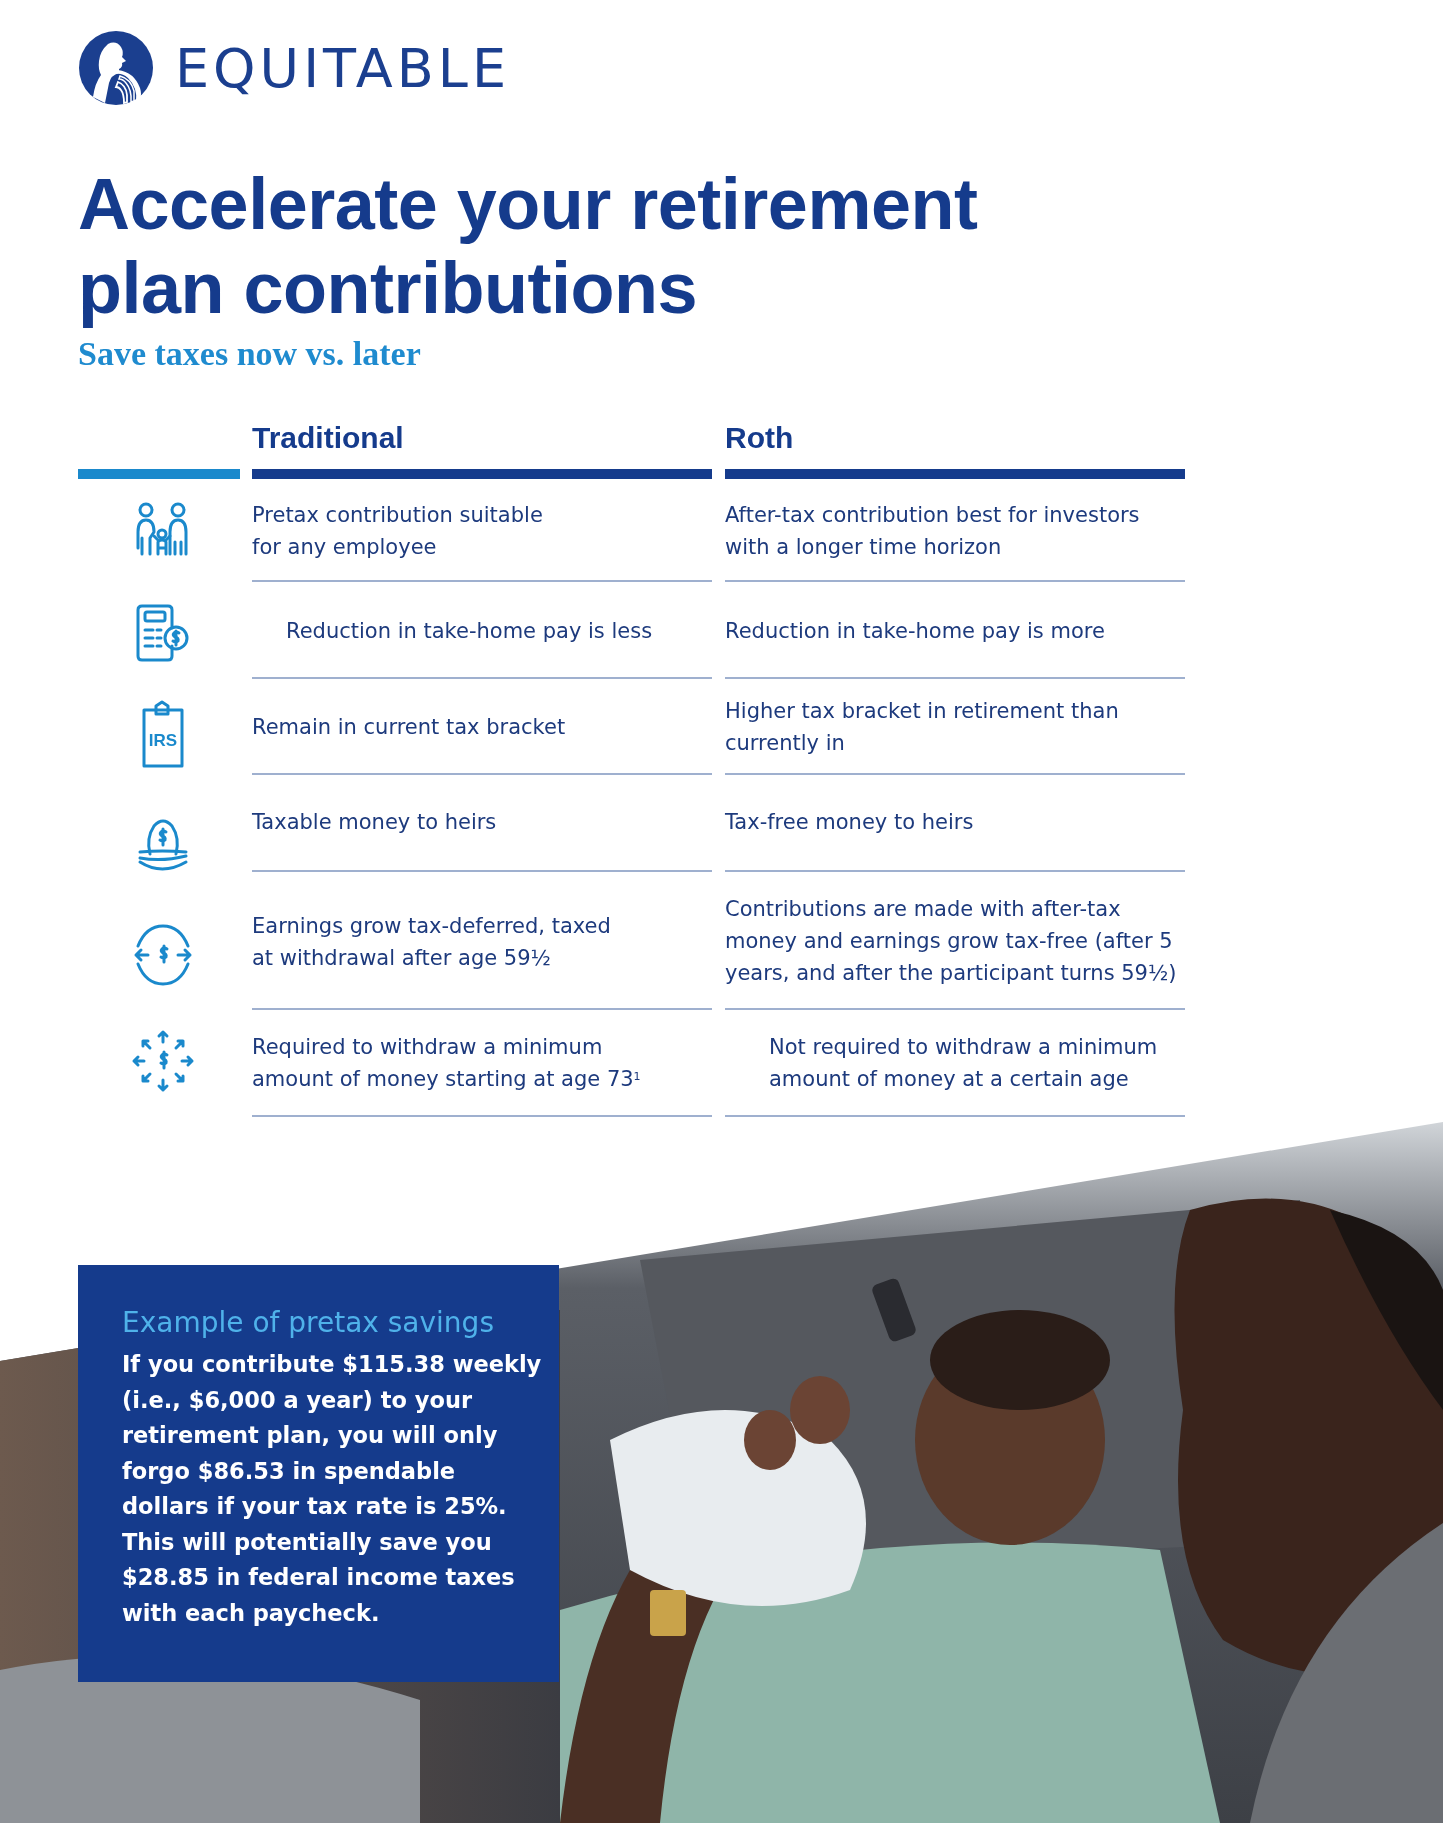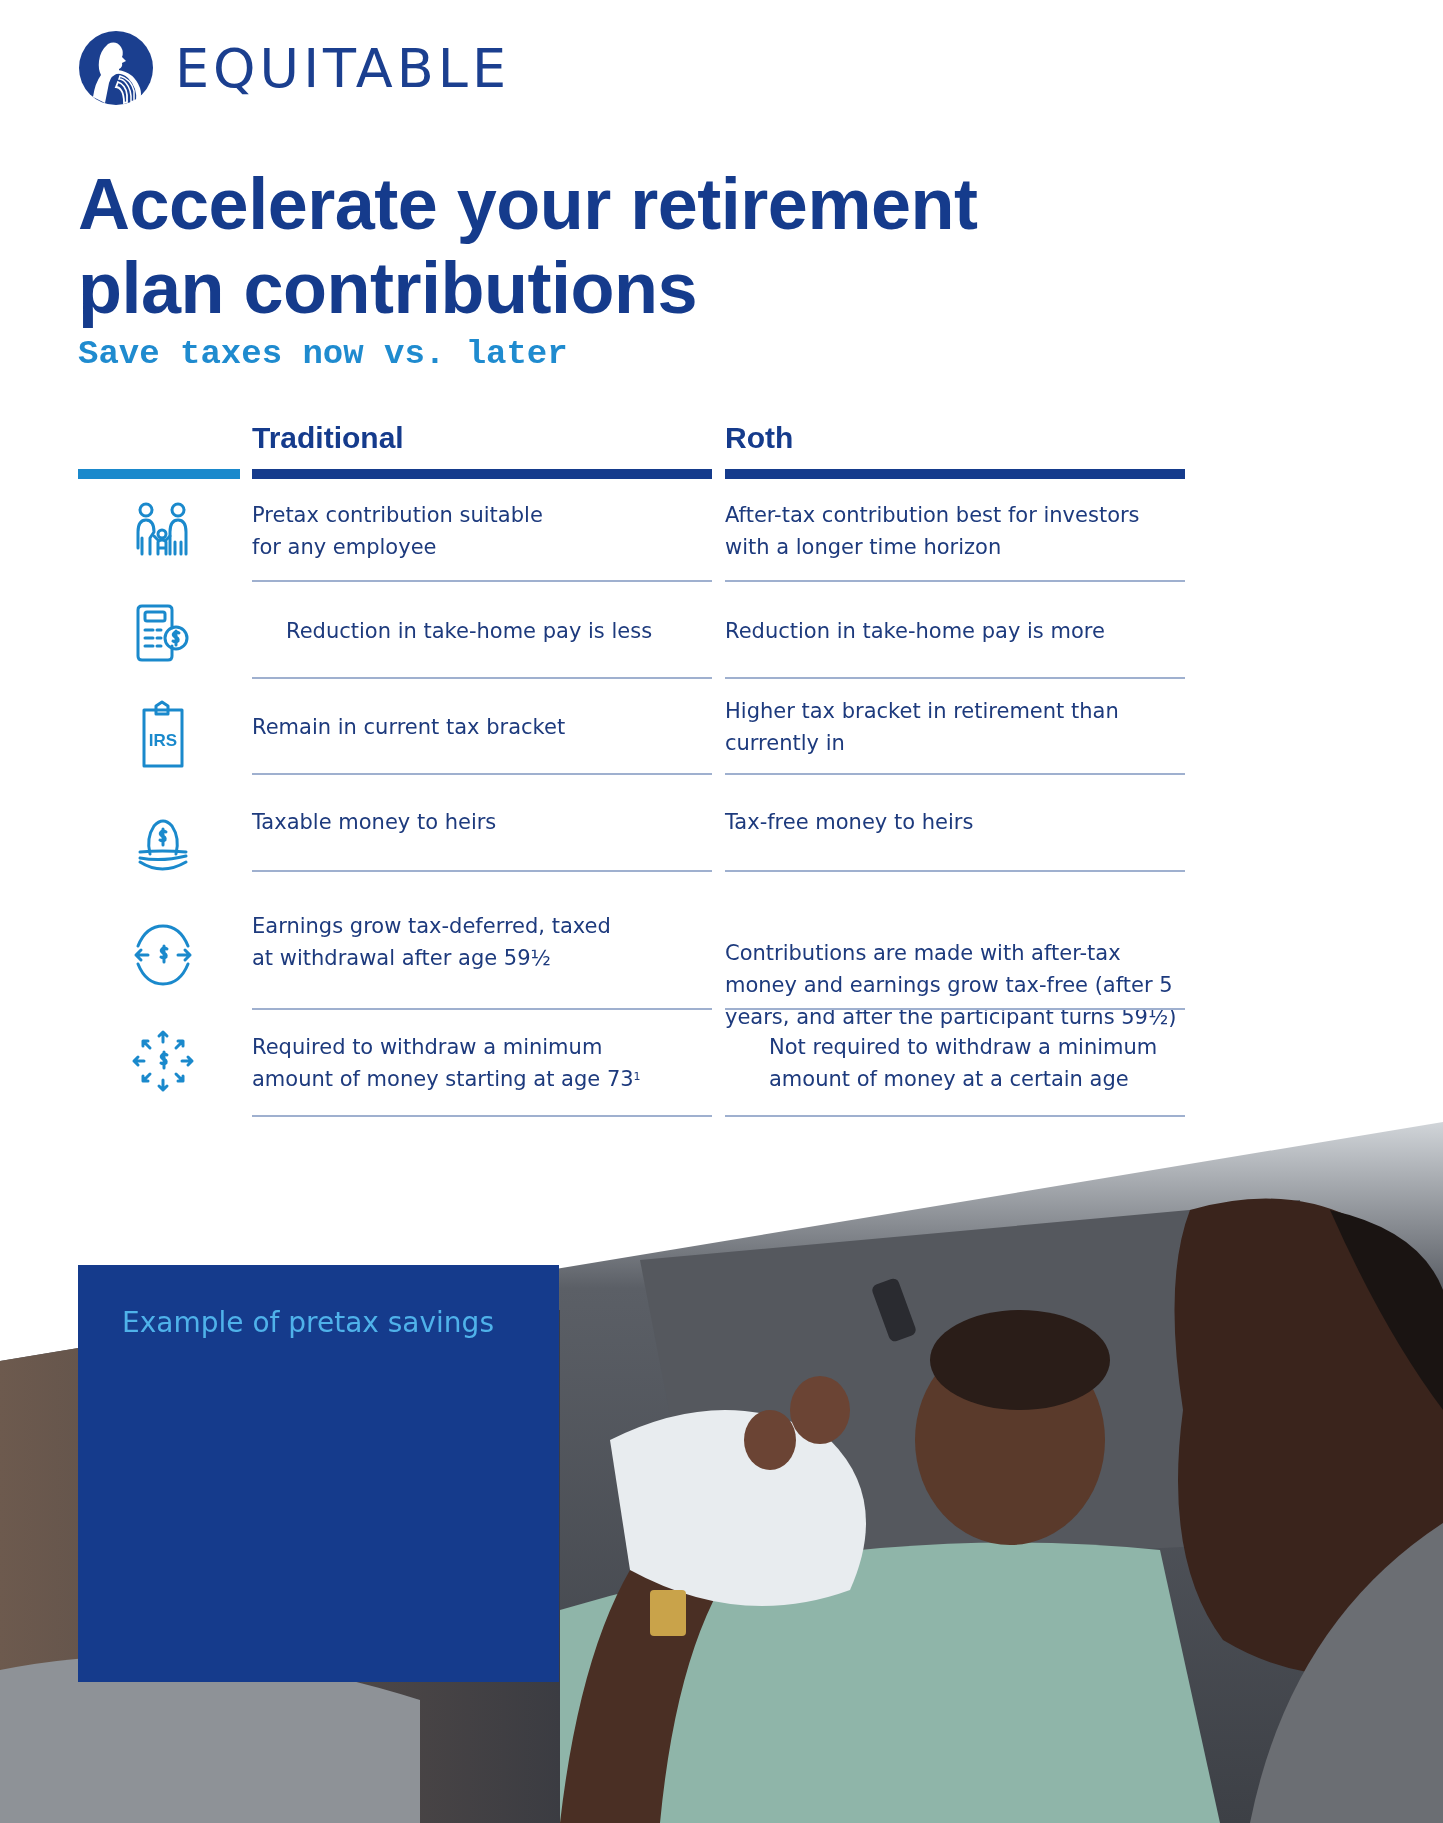--- a/index.html
+++ b/index.html
@@ -3,21 +3,21 @@
 <meta charset="utf-8">
 <style>
   html, body { margin:0; padding:0; }
   body { width:1443px; height:1823px; position:relative; overflow:hidden; background:#ffffff; font-family:"Liberation Sans", sans-serif; }
   .abs { position:absolute; }
   
   .logo { left:78px; top:30px; width:76px; height:76px; }
   .brand { left:175px; top:44px; font-family:"DejaVu Sans", sans-serif; font-size:54px; letter-spacing:4px; color:#1b3f8f; font-weight:400; line-height:50px; }
   
   .title { left:78px; top:162px; width:1200px; font-family:"Liberation Sans", sans-serif; font-weight:700; font-size:72px; line-height:84px; color:#153b8c; letter-spacing:-0.5px; }
-  .subtitle { left:78px; top:334px; font-family:Liberation Mono, monospace; font-weight:700; font-size:34px; line-height:40px; color:#1f8bcf; }
+  .subtitle { left:78px; top:334px; font-family:Liberation Serif, serif; font-weight:700; font-size:34px; line-height:40px; color:#1f8bcf; }
   
   .col-head { top:420px; font-weight:700; font-size:30px; line-height:36px; color:#153b8c; }
   .bar { top:469px; height:10px; }
   .bar-icon { left:78px; width:162px; background:#1a89cc; }
   .bar-trad { left:252px; width:460px; background:#153b8c; }
   .bar-roth { left:725px; width:460px; background:#153b8c; }
   .row-sep { height:2px; background:#9fb0cf; }
   .sep-trad { left:252px; width:460px; }
   .sep-roth { left:725px; width:460px; }
   .cell { font-family:"DejaVu Sans", sans-serif; font-size:21px; line-height:32px; color:#1d3a7d; width:460px; }
@@ -135,21 +135,21 @@
   <svg viewBox="0 0 70 70" fill="none" stroke="#1a89cc" stroke-width="3" stroke-linecap="round" stroke-linejoin="round">
     <path d="M10 26 q8 -20 25 -20 q17 0 25 20 M10 44 q8 20 25 20 q17 0 25 -20"></path>
     <path d="M8 35 l12 0 M13 30 l-5 5 5 5 M50 35 l12 0 M57 30 l5 5 -5 5"></path>
     <path d="M39 29 q-3 -2 -5 0 q-2 2 1 4 q4 1 3 4 q-2 2 -5 0 M36 26 l0 16"></path>
   </svg>
 </div>
 <div class="abs cell cell-trad" style="top:910px;">
   <div>Earnings grow tax-deferred, taxed</div>
   <div>at withdrawal after age 59½</div>
 </div>
-<div class="abs cell cell-roth" style="top:893px;margin-top:44px;">
+<div class="abs cell cell-roth" style="top:893px;">
   <div>Contributions are made with after-tax</div>
   <div>money and earnings grow tax-free (after 5</div>
   <div>years, and after the participant turns 59½)</div>
 </div>
 <div class="abs row-sep sep-trad" style="top:1008px;"></div>
 <div class="abs row-sep sep-roth" style="top:1008px;"></div>
 
 <div class="abs icon" style="top:1026px;">
   <svg viewBox="0 0 70 70" fill="none" stroke="#1a89cc" stroke-width="3" stroke-linecap="round" stroke-linejoin="round">
     <path d="M35 6 l0 10 M31 10 l4 -4 4 4 M35 64 l0 -10 M31 60 l4 4 4 -4 M6 35 l10 0 M10 31 l-4 4 4 4 M64 35 l-10 0 M60 31 l4 4 -4 4"></path>
@@ -209,13 +209,14 @@
       <rect x="880" y="170" width="28" height="60" rx="6" fill="#2a2b30" transform="rotate(-20 894 200)"></rect>
 
       <ellipse cx="820" cy="300" rx="30" ry="34" fill="#6b4434"></ellipse>
       <ellipse cx="770" cy="330" rx="26" ry="30" fill="#6b4434"></ellipse>
     </g>
   </svg>
 </div>
 
 <div class="abs callout">
   <div class="callout-title">Example of pretax savings</div>
+  <div class="callout-body">If you contribute $115.38 weekly (i.e., $6,000 a year) to your retirement plan, you will only forgo $86.53 in spendable dollars if your tax rate is 25%. This will potentially save you $28.85 in federal income taxes with each paycheck.</div>
 </div>
 
 </body></html>

